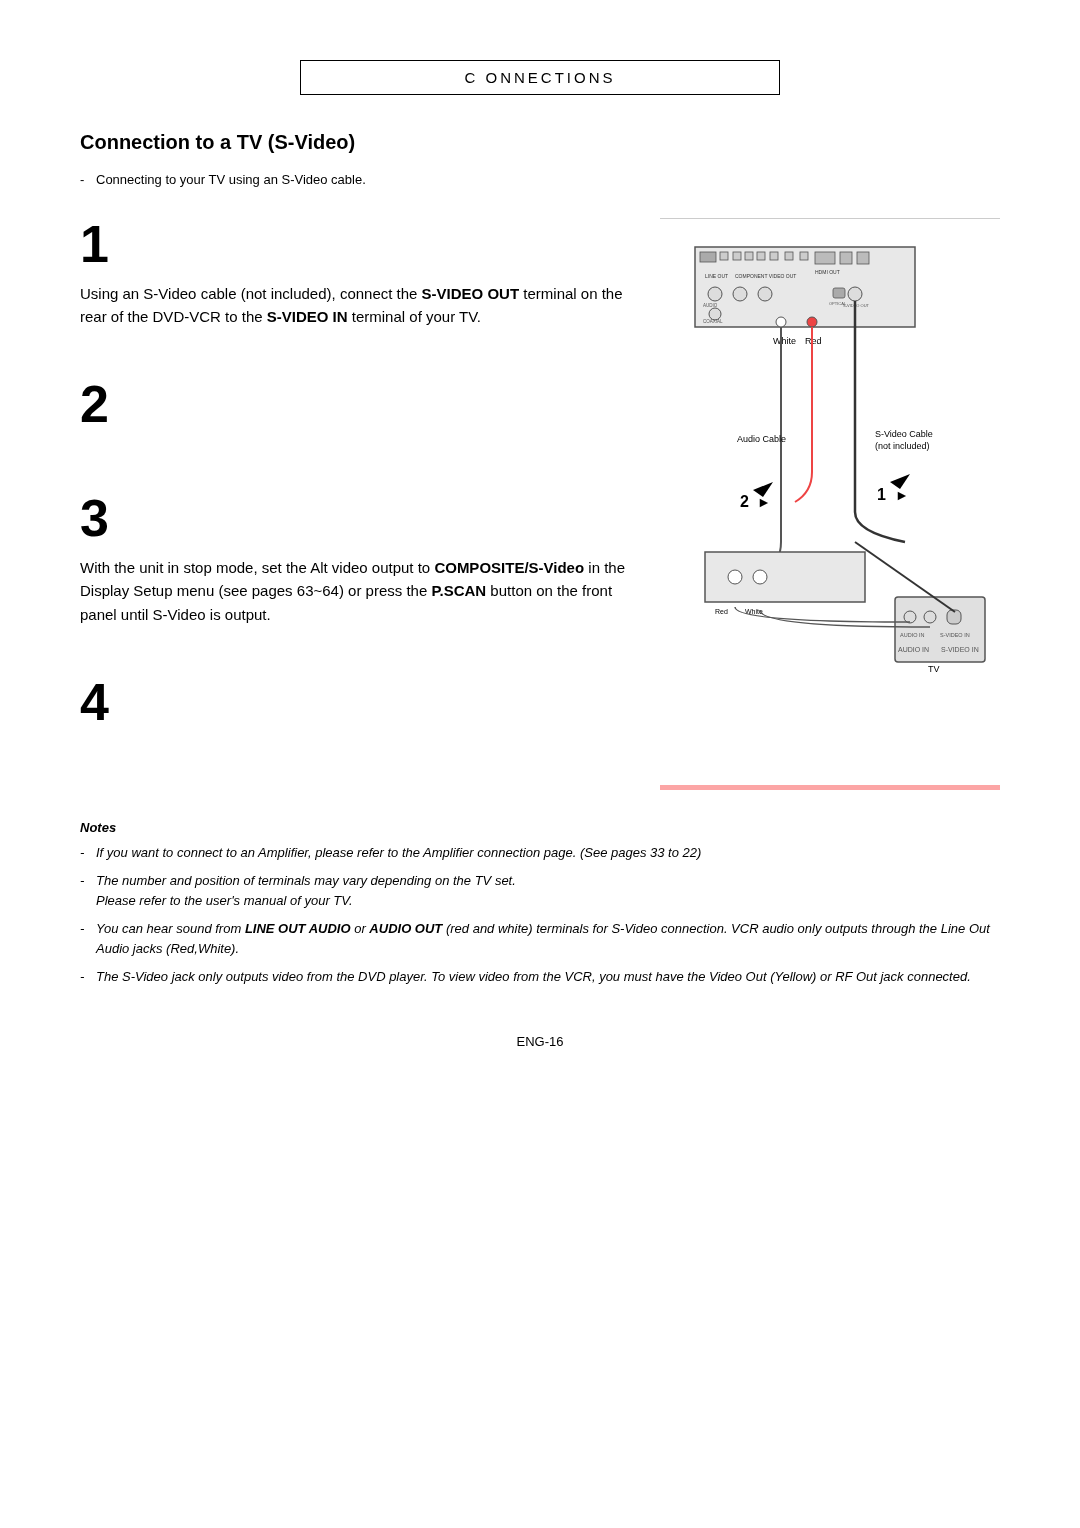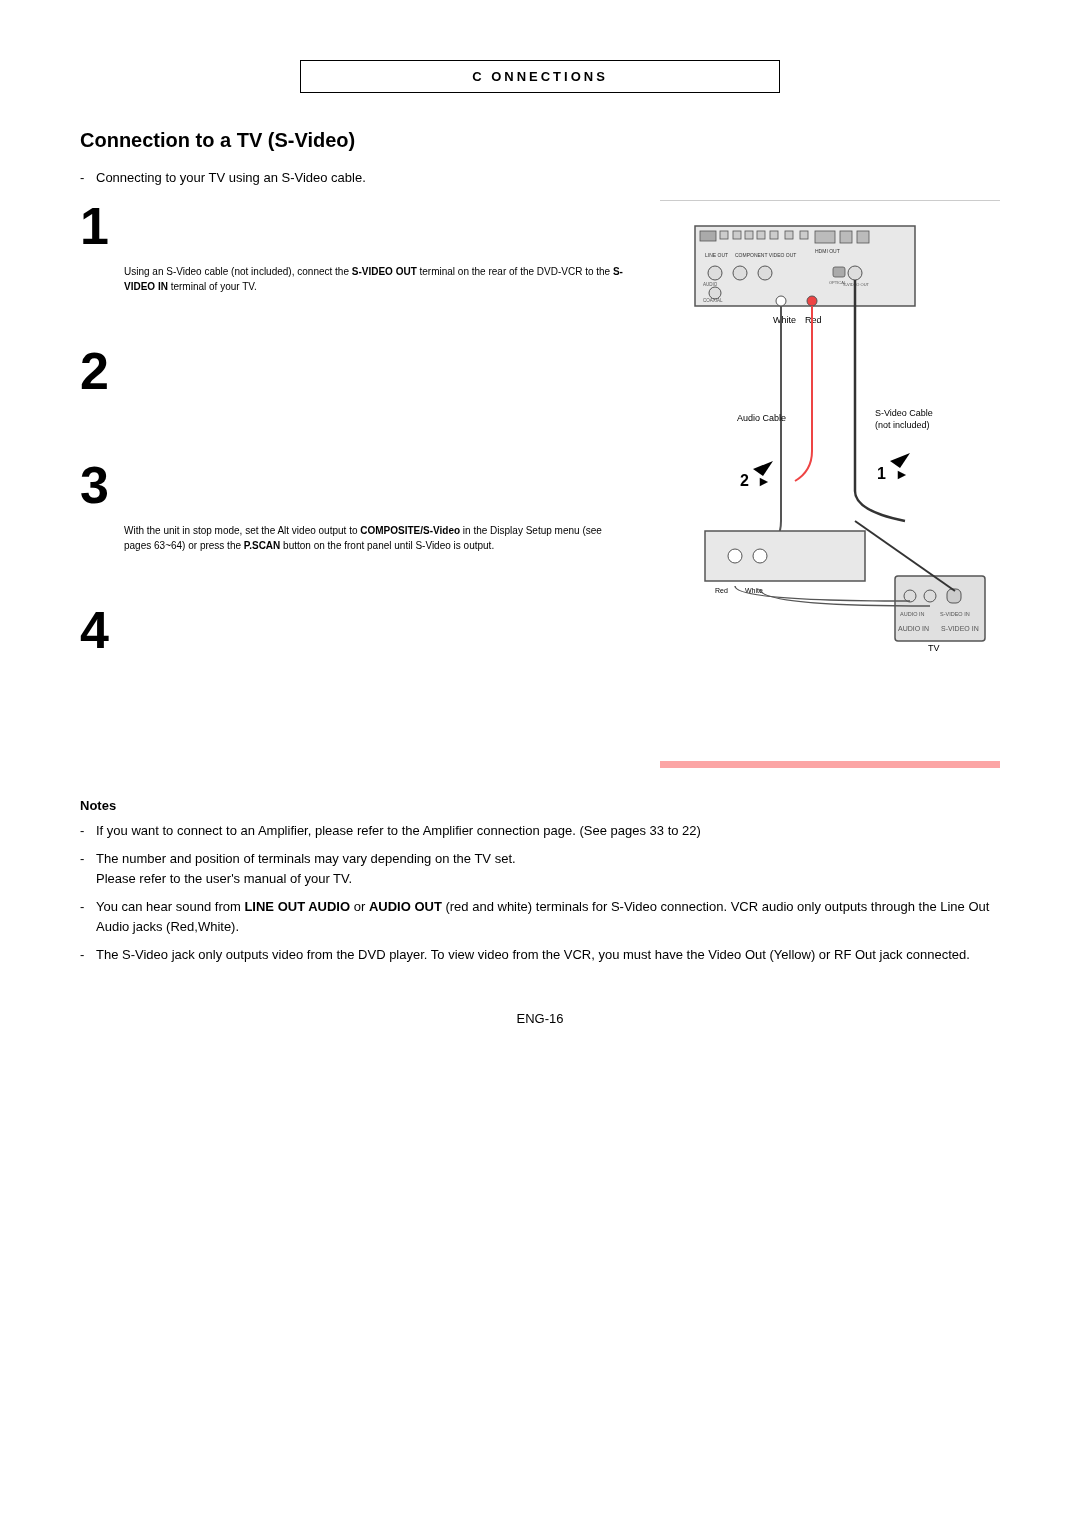--- a/index.html
+++ b/index.html
@@ -22,36 +22,36 @@
       border: 1px solid #000;
       text-align: center;
       padding: 8px 30px;
       display: inline-block;
       margin: 0 auto 30px auto;
       display: block;
       width: 480px;
       margin: 0 auto 36px auto;
     }
     .header-box .connections-title {
-      font-size: 13px;
+      font-size: 15px;
       letter-spacing: 3px;
       font-variant: small-caps;
-      font-weight: bold;
+      font-weight: normal;
       margin-top: 36px;
     }
     
     .section-title {
       font-size: 20px;
       font-weight: bold;
       margin-bottom: 16px;
     }
     
     .intro-list {
       list-style: none;
-      margin-bottom: 12px;
+      margin-bottom: 28px;
       padding-left: 0;
     }
     .intro-list li {
       padding-left: 16px;
       position: relative;
       margin-bottom: 8px;
       line-height: 1.5;
       font-size: 13px;
     }
     .intro-list li::before {
@@ -66,49 +66,49 @@
       margin-bottom: 20px;
     }
     .steps-column {
       flex: 1;
       padding-right: 30px;
     }
     .diagram-column {
       width: 340px;
       flex-shrink: 0;
       border-top: 1px solid #ccc;
-      border-bottom: 7px solid #fca5a5;
+      border-bottom: 5px solid #fca5a5;
       padding: 20px 0 20px 20px;
       display: flex;
       align-items: center;
       justify-content: center;
     }
     
     .step {
       margin-bottom: 30px;
       padding-bottom: 20px;
     }
     .step-number {
       font-size: 52px;
       font-weight: bold;
       line-height: 1;
       margin-bottom: 12px;
       font-family: Arial Black, Arial, sans-serif;
     }
     .step-text {
-      font-size: 10px;
+      font-size: 15px;
       line-height: 1.55;
-      margin-left: 44px;
     }
     .step-text b {
       font-weight: bold;
     }
     
     .notes-section {
       margin-top: 30px;
+      font-style: italic;
     }
     .notes-title {
       font-size: 13px;
       font-weight: bold;
       margin-bottom: 8px;
     }
     .notes-list {
       list-style: none;
       padding-left: 0;
     }

